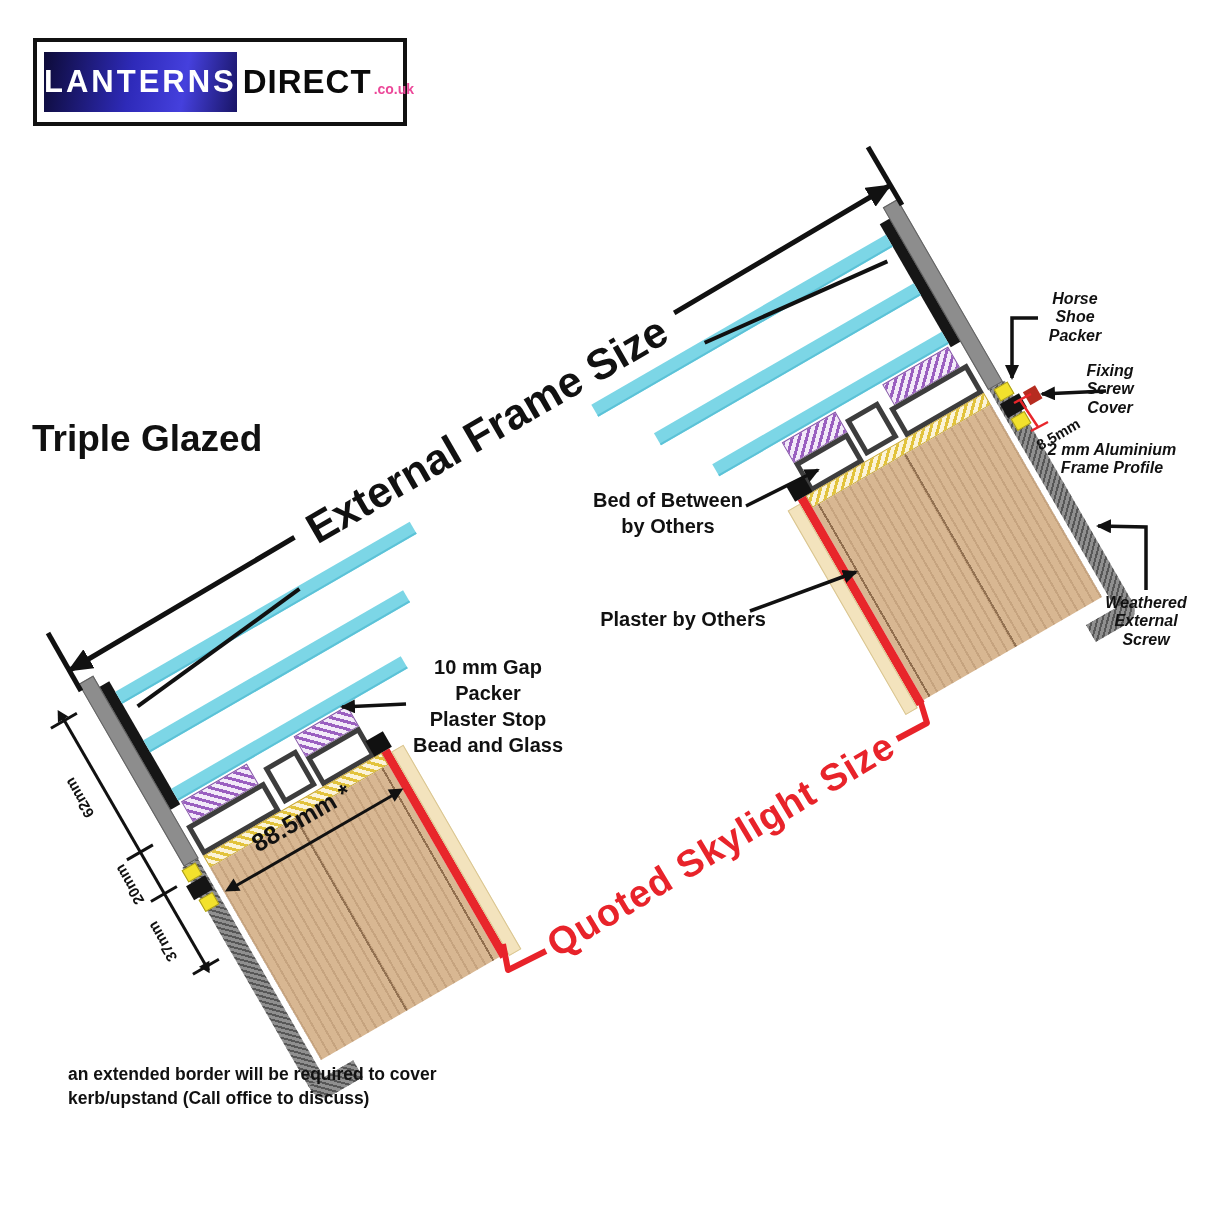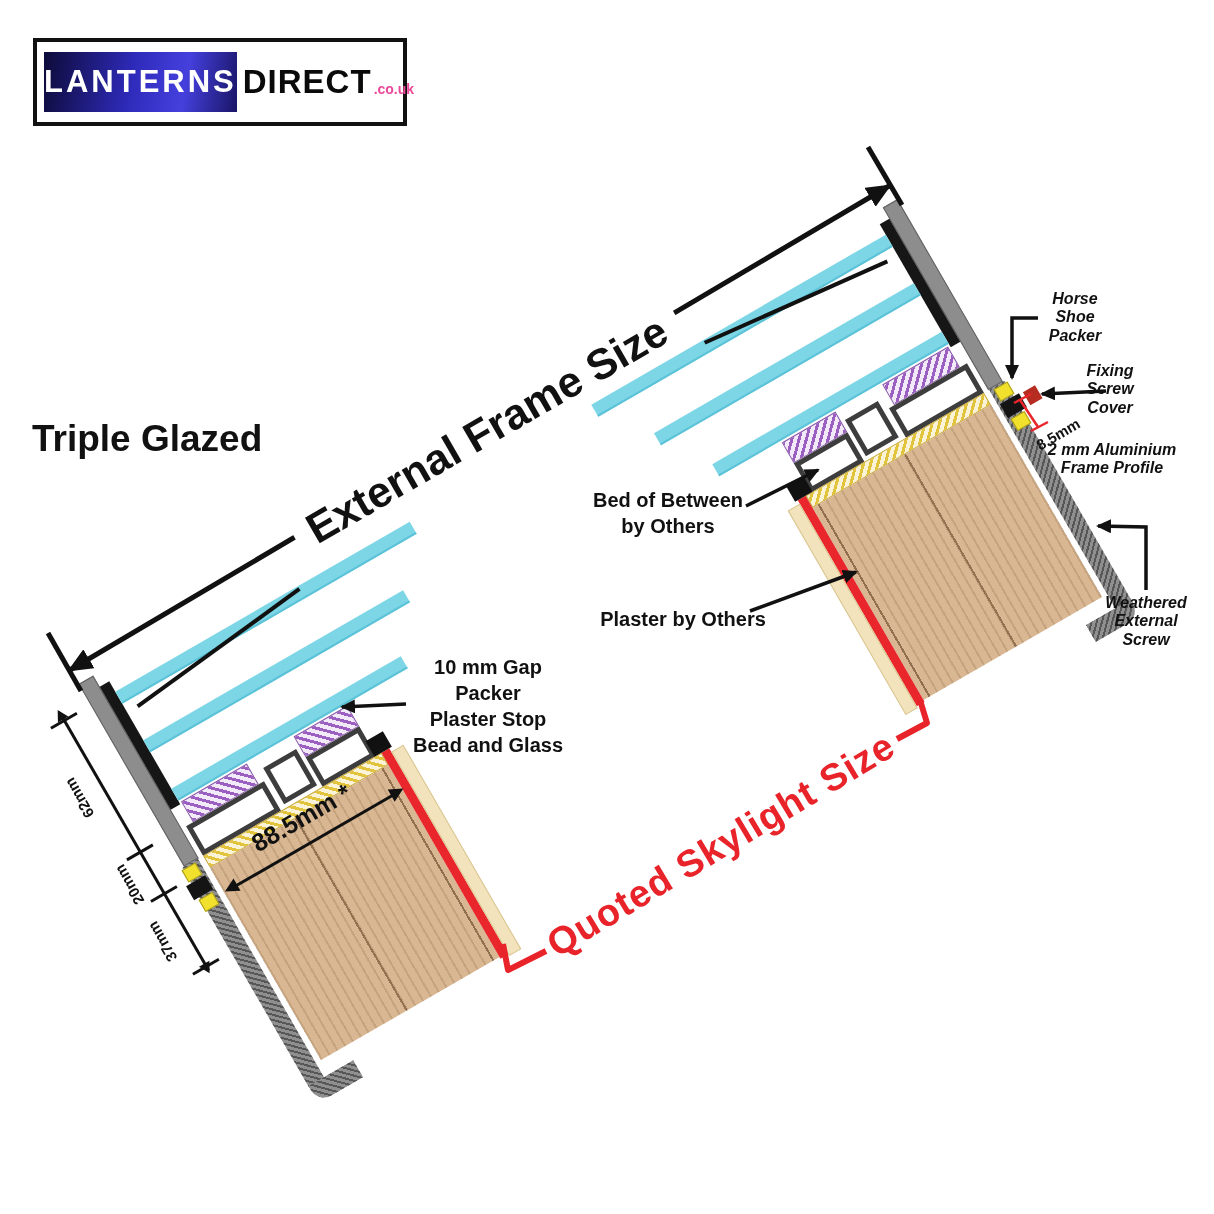--- a/index.html
+++ b/index.html
@@ -235,13 +235,15 @@
 </div>
 
 <div class="lbl big" style="left:488px;top:706px;">
   <div>10 mm Gap</div>
   <div>Packer</div>
   <div>Plaster Stop</div>
   <div>Bead and Glass</div>
 </div>
 
 <div class="footnote">
+  <div>an extended border will be required to cover</div>
+  <div>kerb/upstand (Call office to discuss)</div>
 </div>
 
 </body></html>

